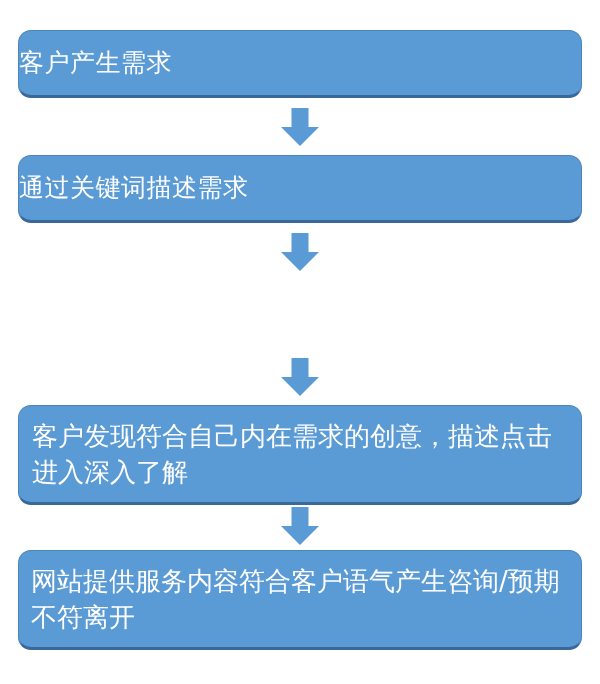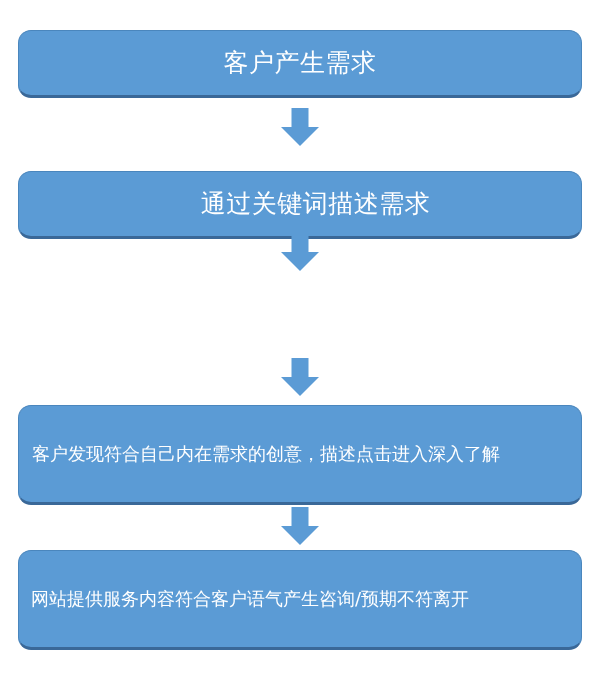--- a/index.html
+++ b/index.html
@@ -33,52 +33,51 @@
     border-bottom: 3px solid #3a6898;
     border-radius: 13px;
     color: #ffffff;
     display: flex;
     align-items: center;
     -webkit-font-smoothing: antialiased;
   }
 
   
   .node.center {
-    justify-content: center;
     text-align: center;
     height: 68px;
   }
   .node.center .node-label {
     font-size: 25px;
     line-height: 30px;
     letter-spacing: 0.5px;
   }
 
   
   .node.left {
     justify-content: flex-start;
     text-align: left;
     height: 100px;
     padding: 0 14px 0 13px;
   }
   .node.left .node-label {
-    font-size: 18px;
+    font-size: 26px;
     line-height: 36px;
     letter-spacing: 0px;
   }
 
   .node-label {
     display: block;
     white-space: pre-wrap;
     word-break: break-all;
   }
 
   
   #node-1 { top: 30px;  }
-  #node-2 { top: 171px; padding-left: 31px; }
+  #node-2 { top: 155px; }
   #node-3 { top: 280px; }
   #node-4 { top: 405px; }
   #node-5 { top: 550px; padding-left: 12px; }
 
   
   .arrow {
     position: absolute;
     left: 281px;
     width: 38px;
     height: 38px;

